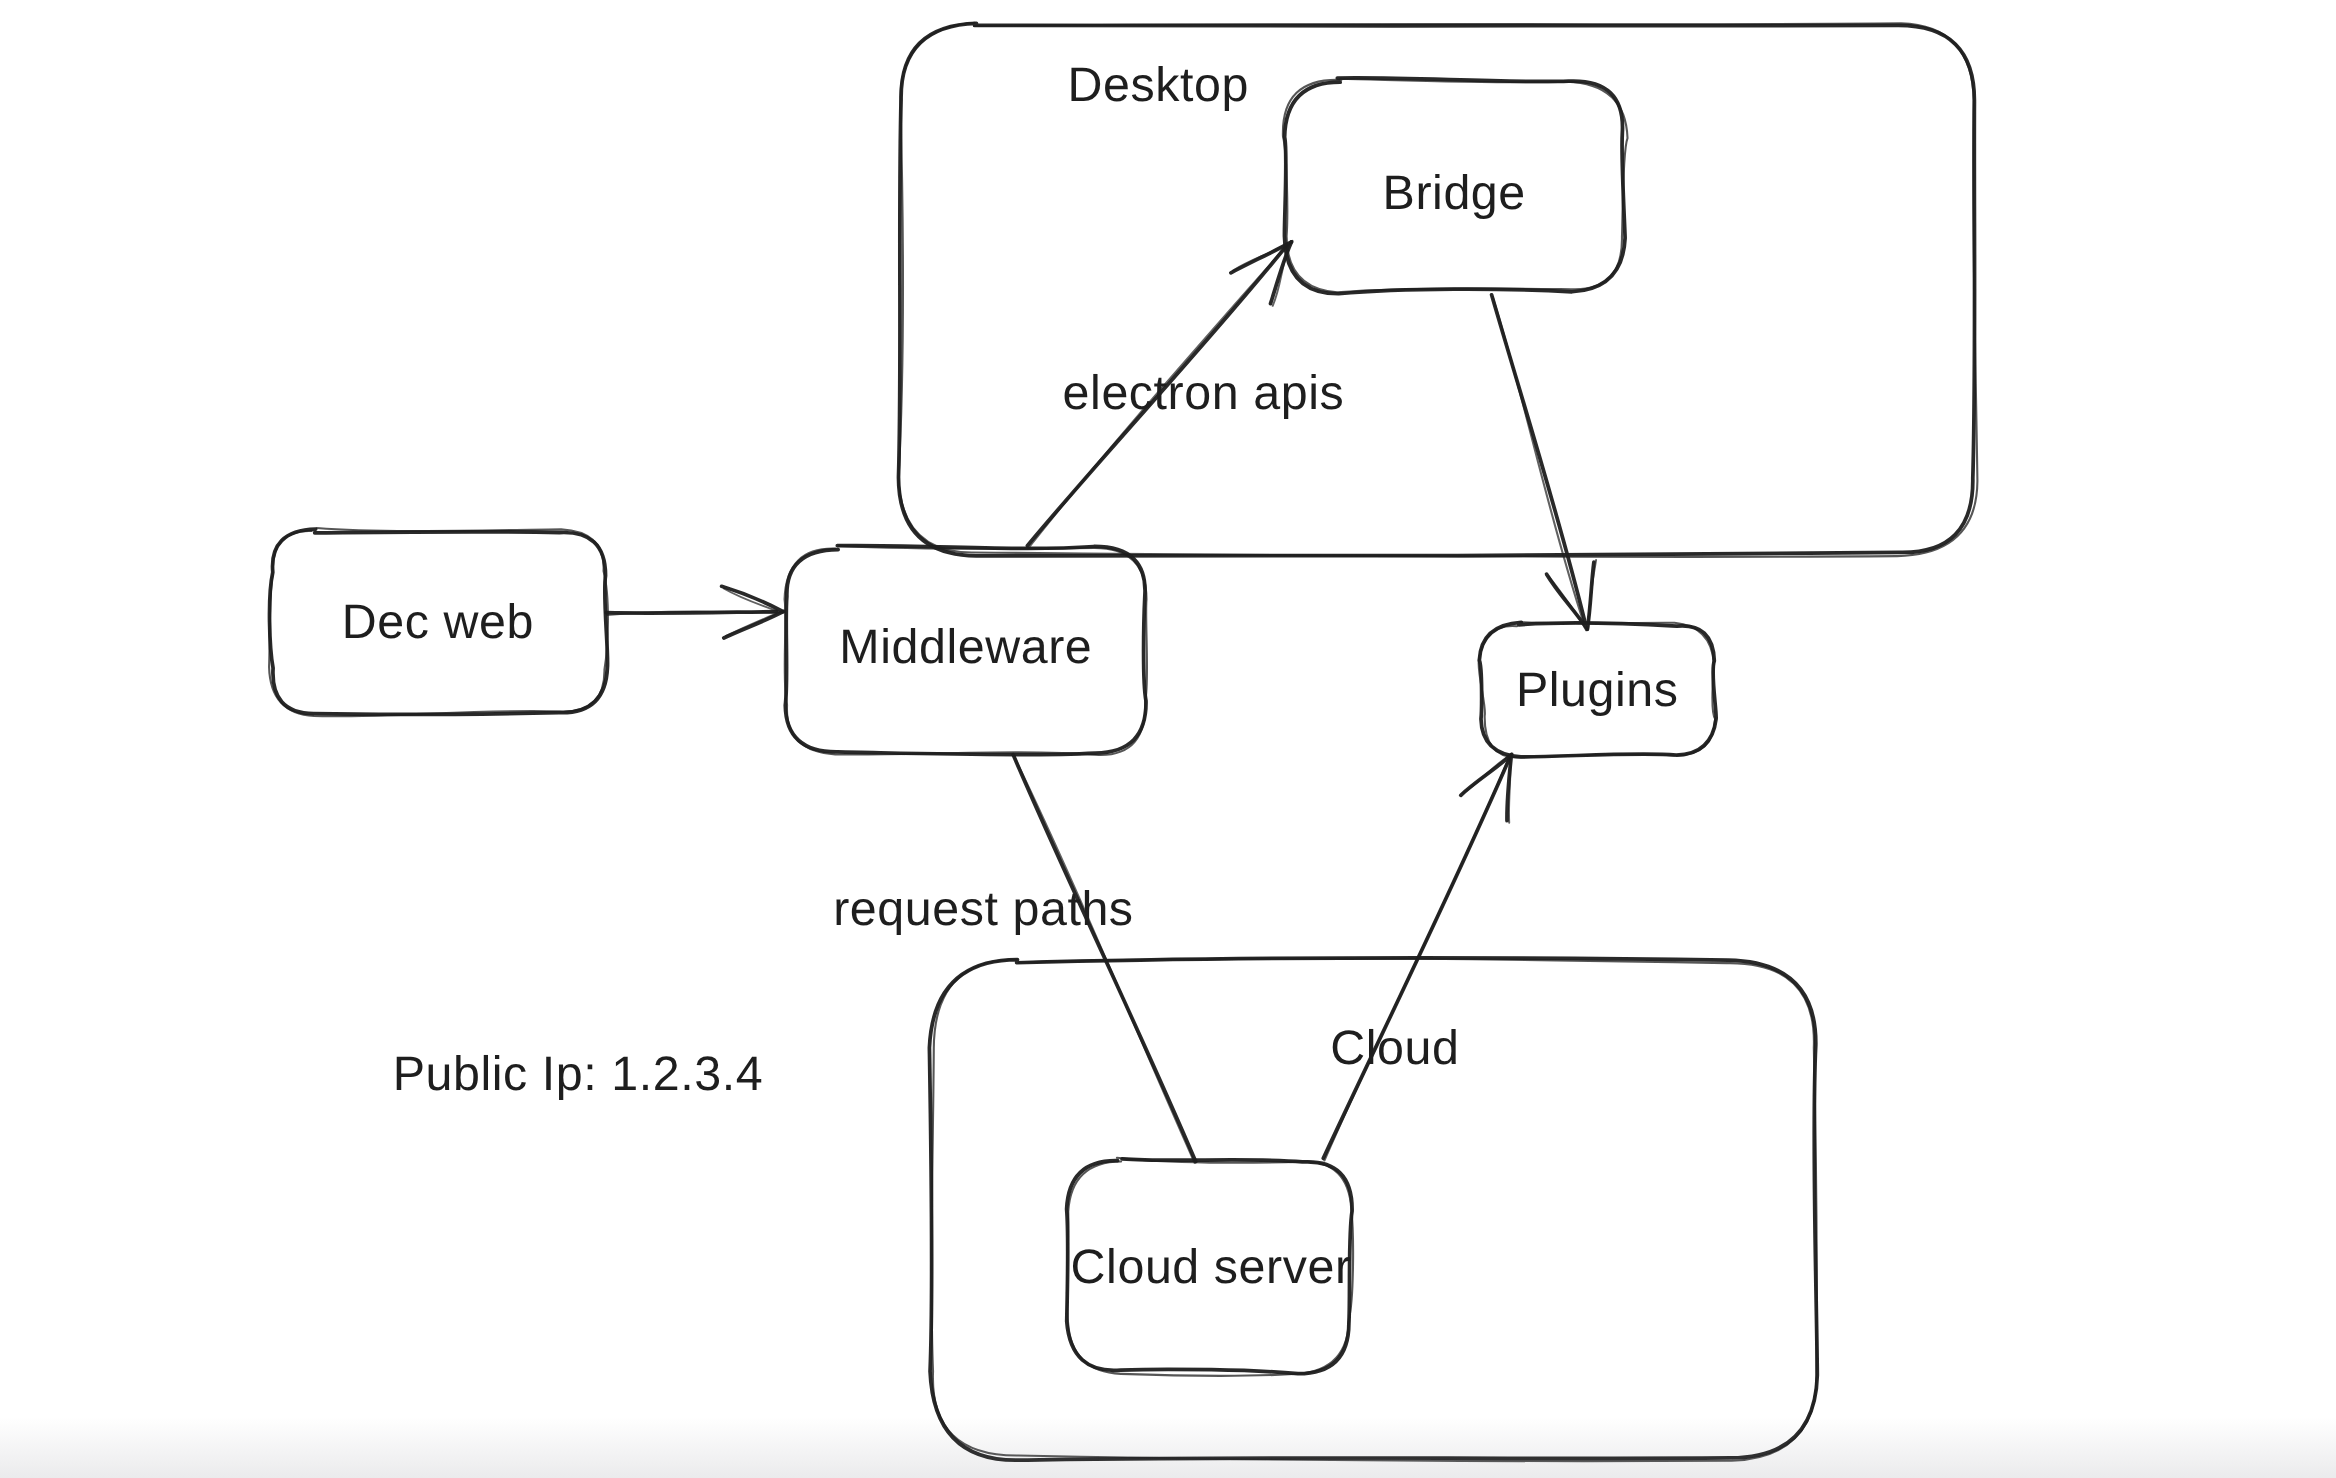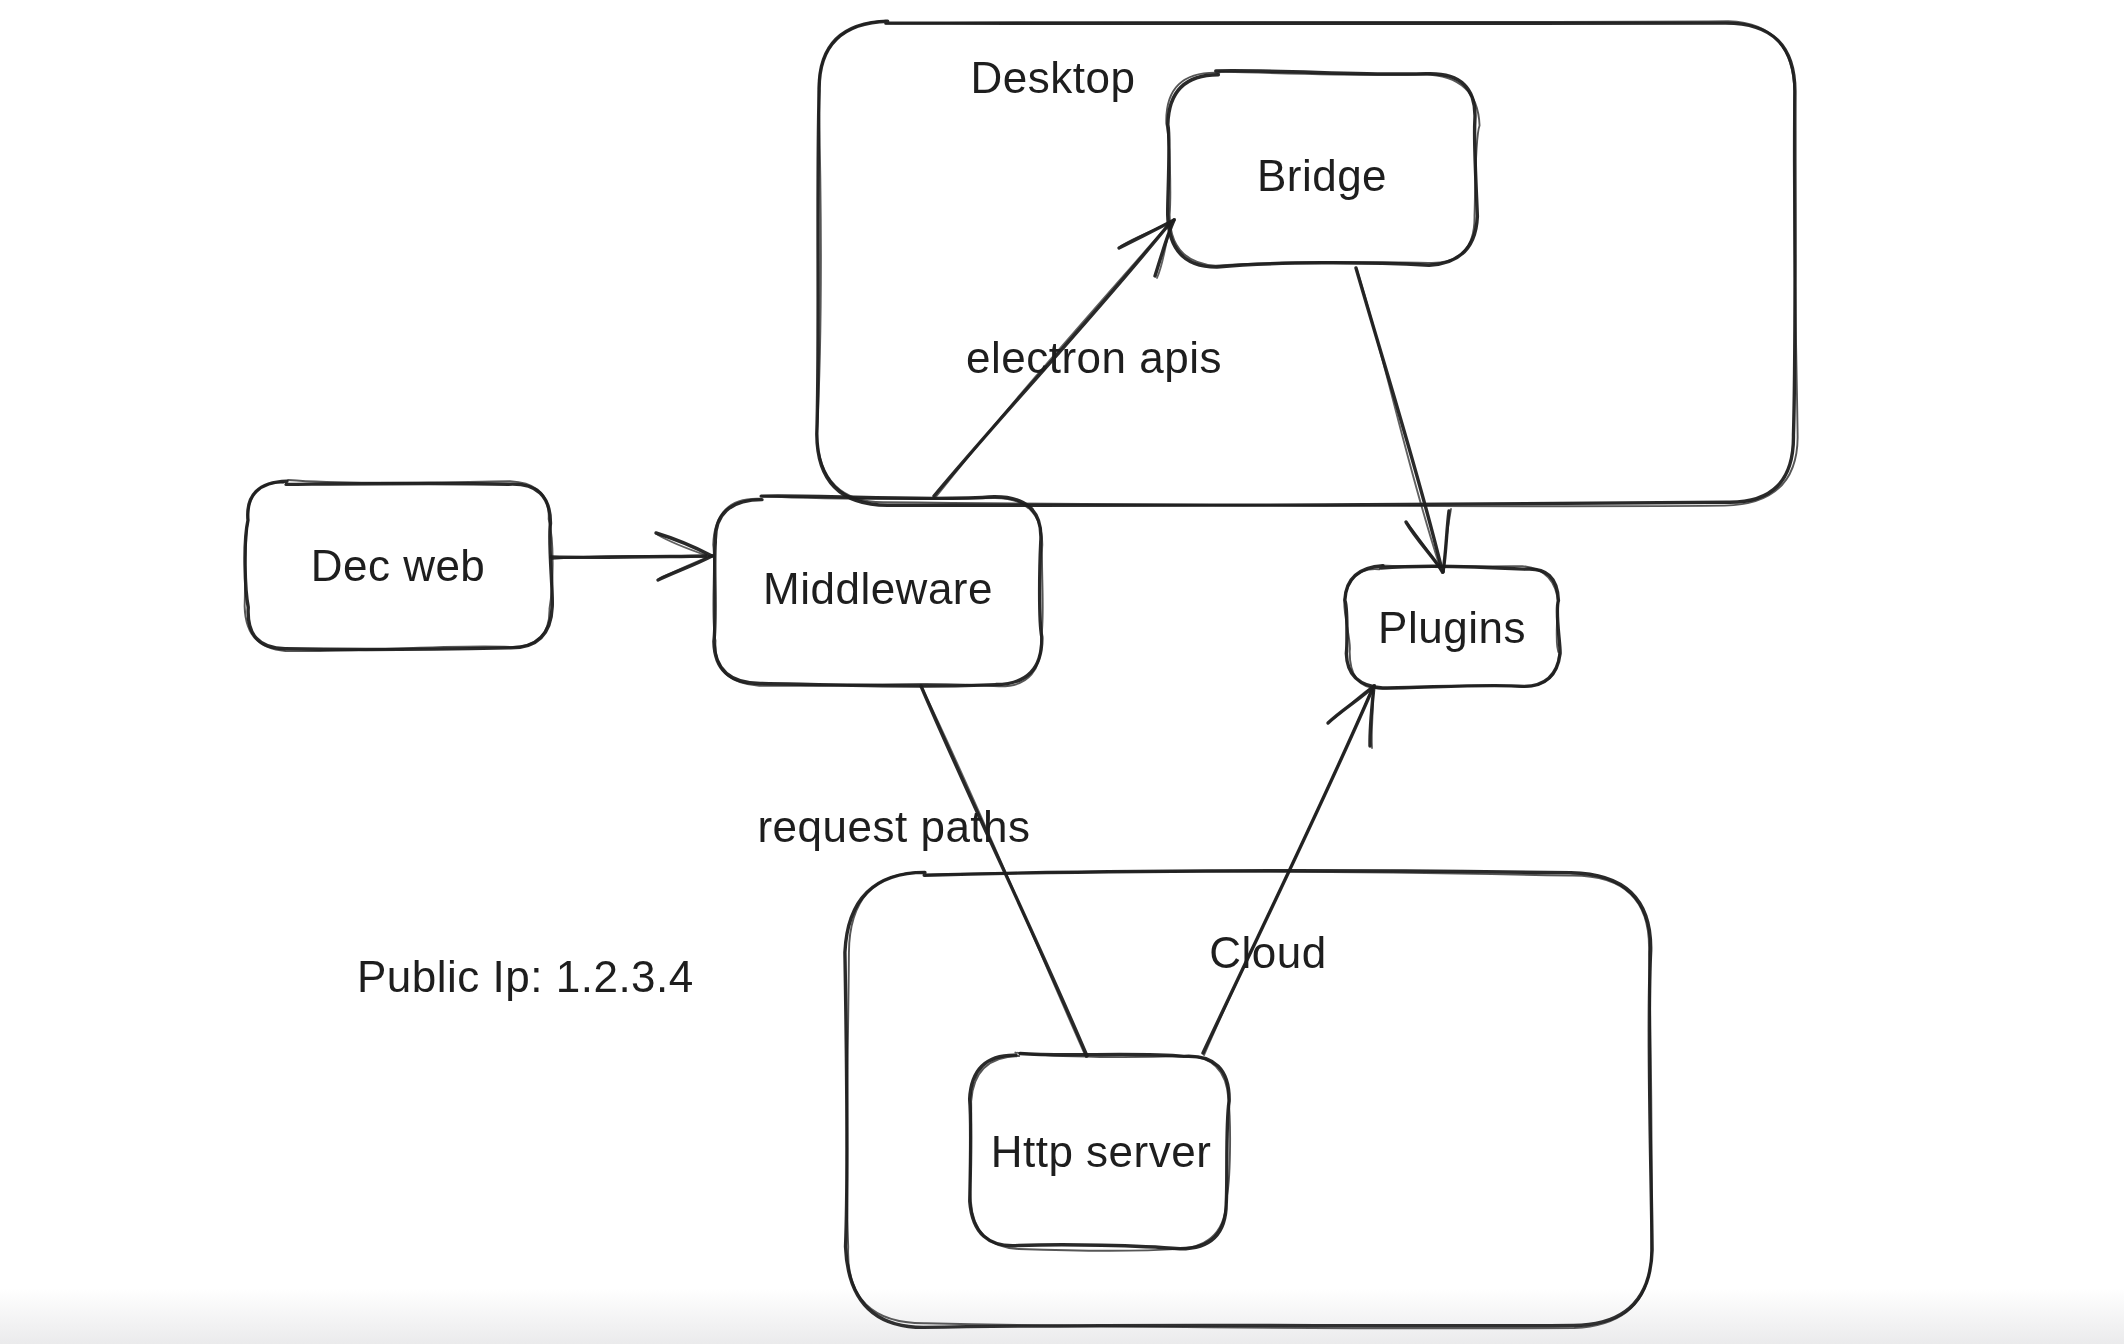--- a/index.html
+++ b/index.html
@@ -90,21 +90,21 @@
   <div class="lbl" style="left:1053px; top:78px;">Desktop</div>
 
   <div class="lbl" style="left:1322px; top:176px;">Bridge</div>
 
   <div class="lbl" style="left:398px; top:566px;">Dec web</div>
 
   <div class="lbl" style="left:878px; top:589px;text-align:right;">Middleware</div>
 
   <div class="lbl" style="left:1452px; top:628px;">Plugins</div>
 
-  <div class="lbl" style="left:1101px; top:1152px;">Http server</div>
+  <div class="lbl" style="left:1101px; top:1152px;">Cloud server</div>
 
   <div class="lbl" style="left:1054px; top:358px;margin-left:40px;">electron apis</div>
 
   <div class="lbl" style="left:894px; top:827px;">request paths</div>
 
   <div class="lbl" style="left:1268px; top:953px;">Cloud</div>
 
   <div class="creds">
     <div>Public Ip: 1.2.3.4</div>
   </div>

